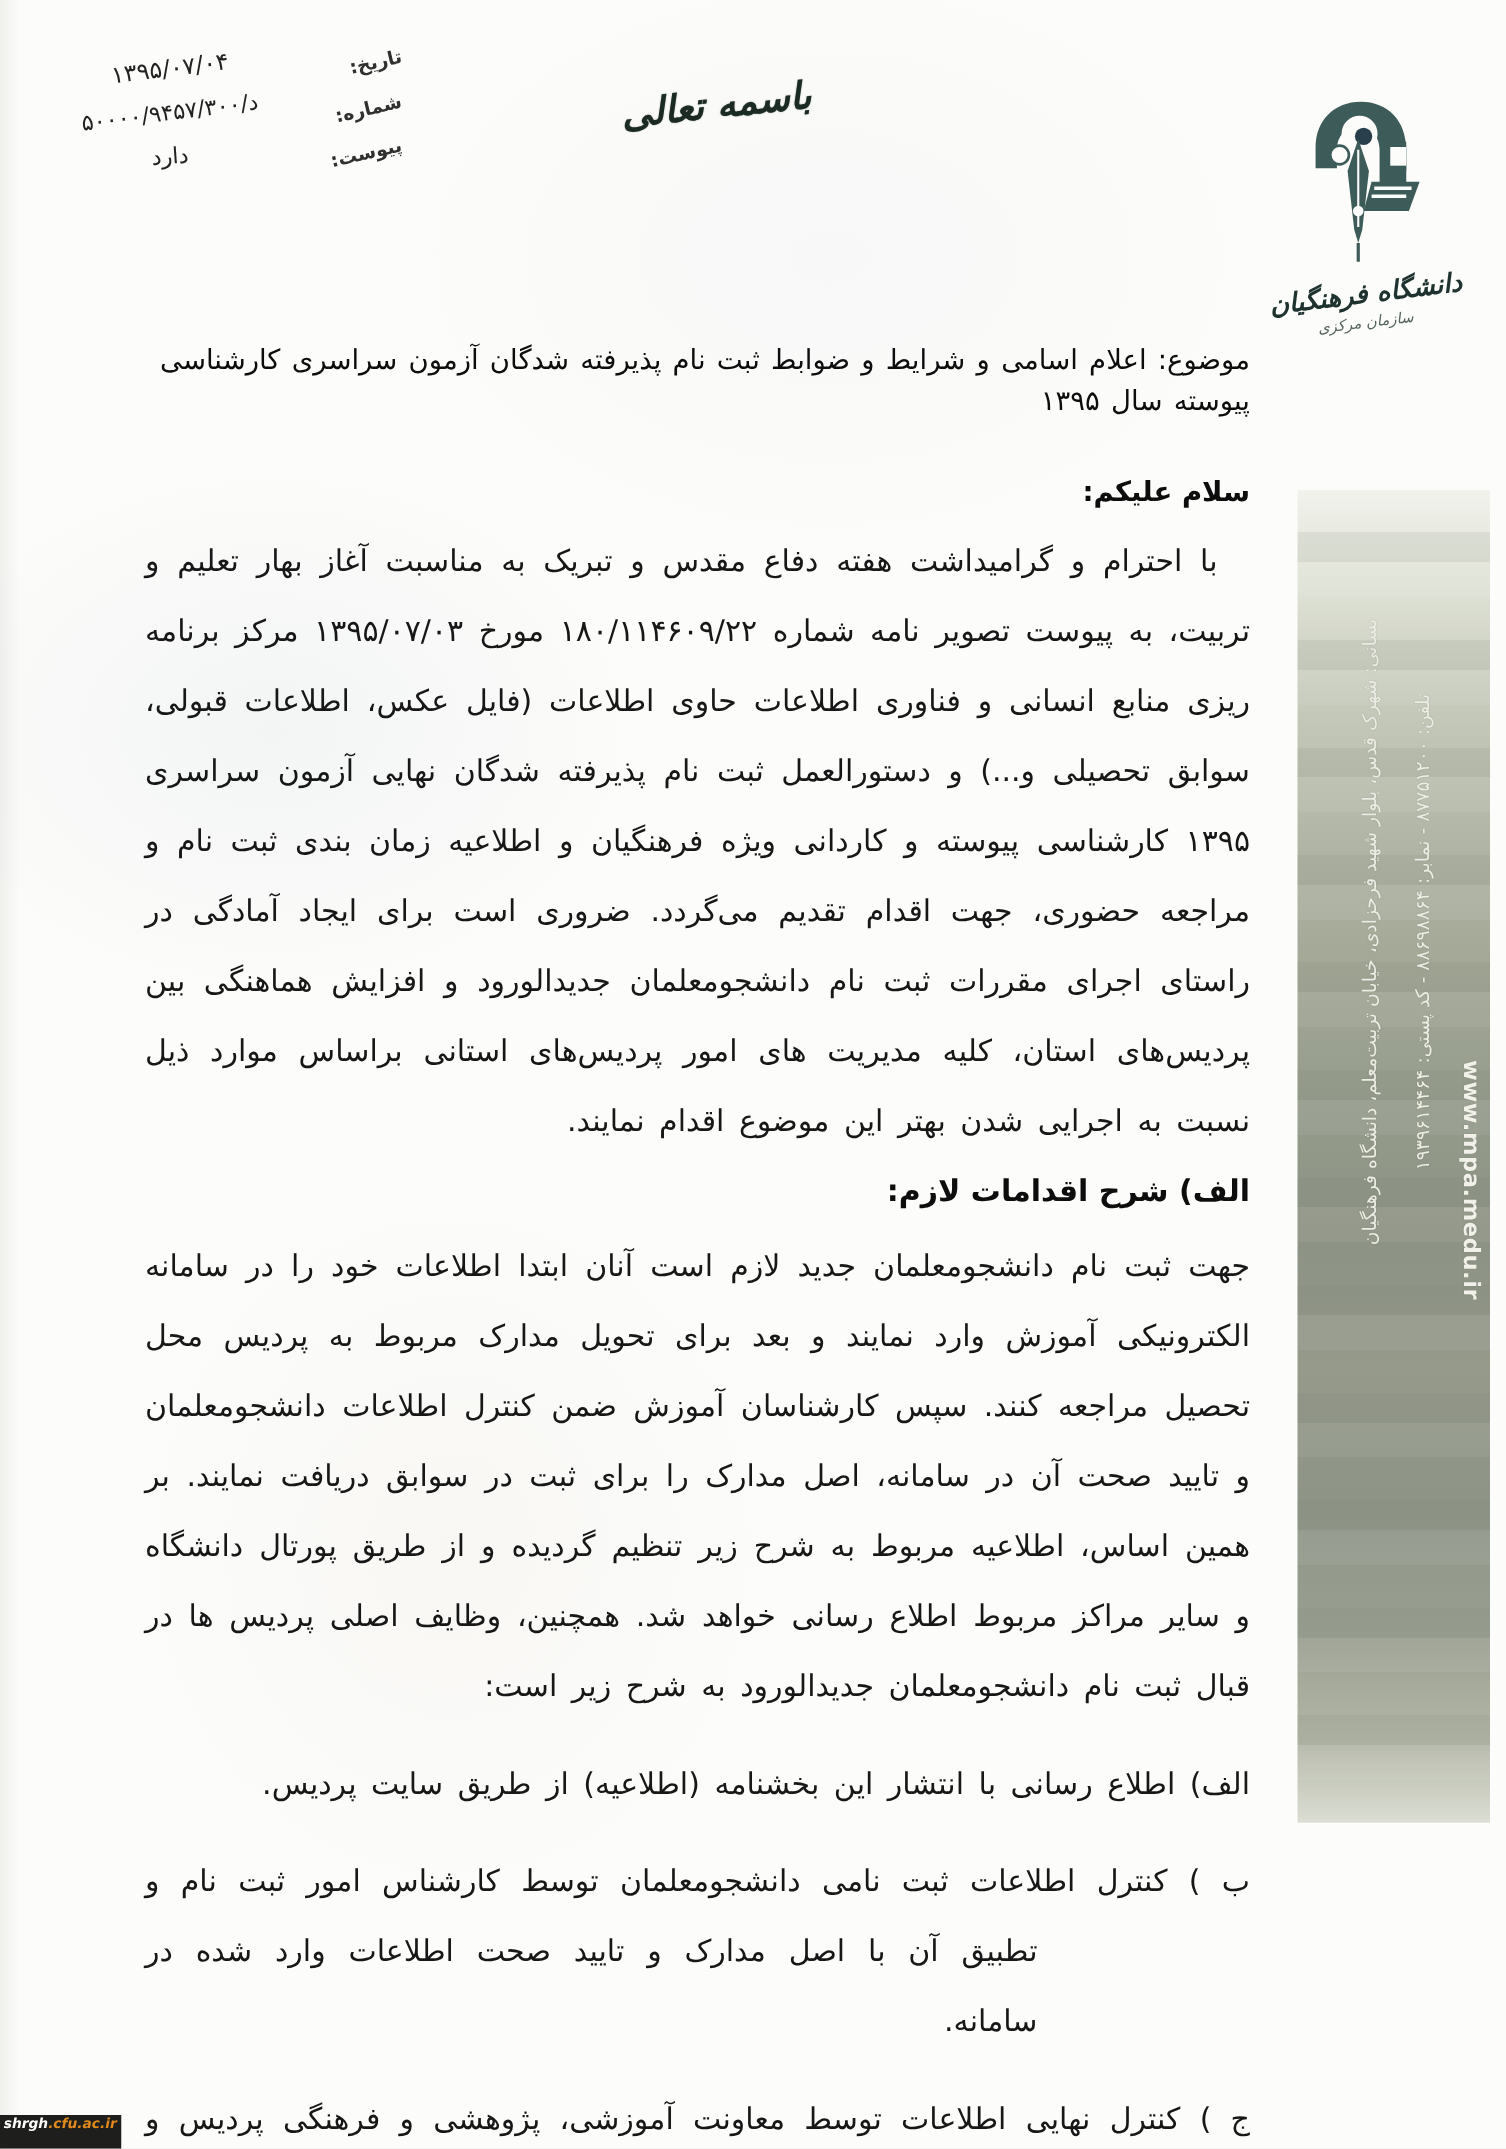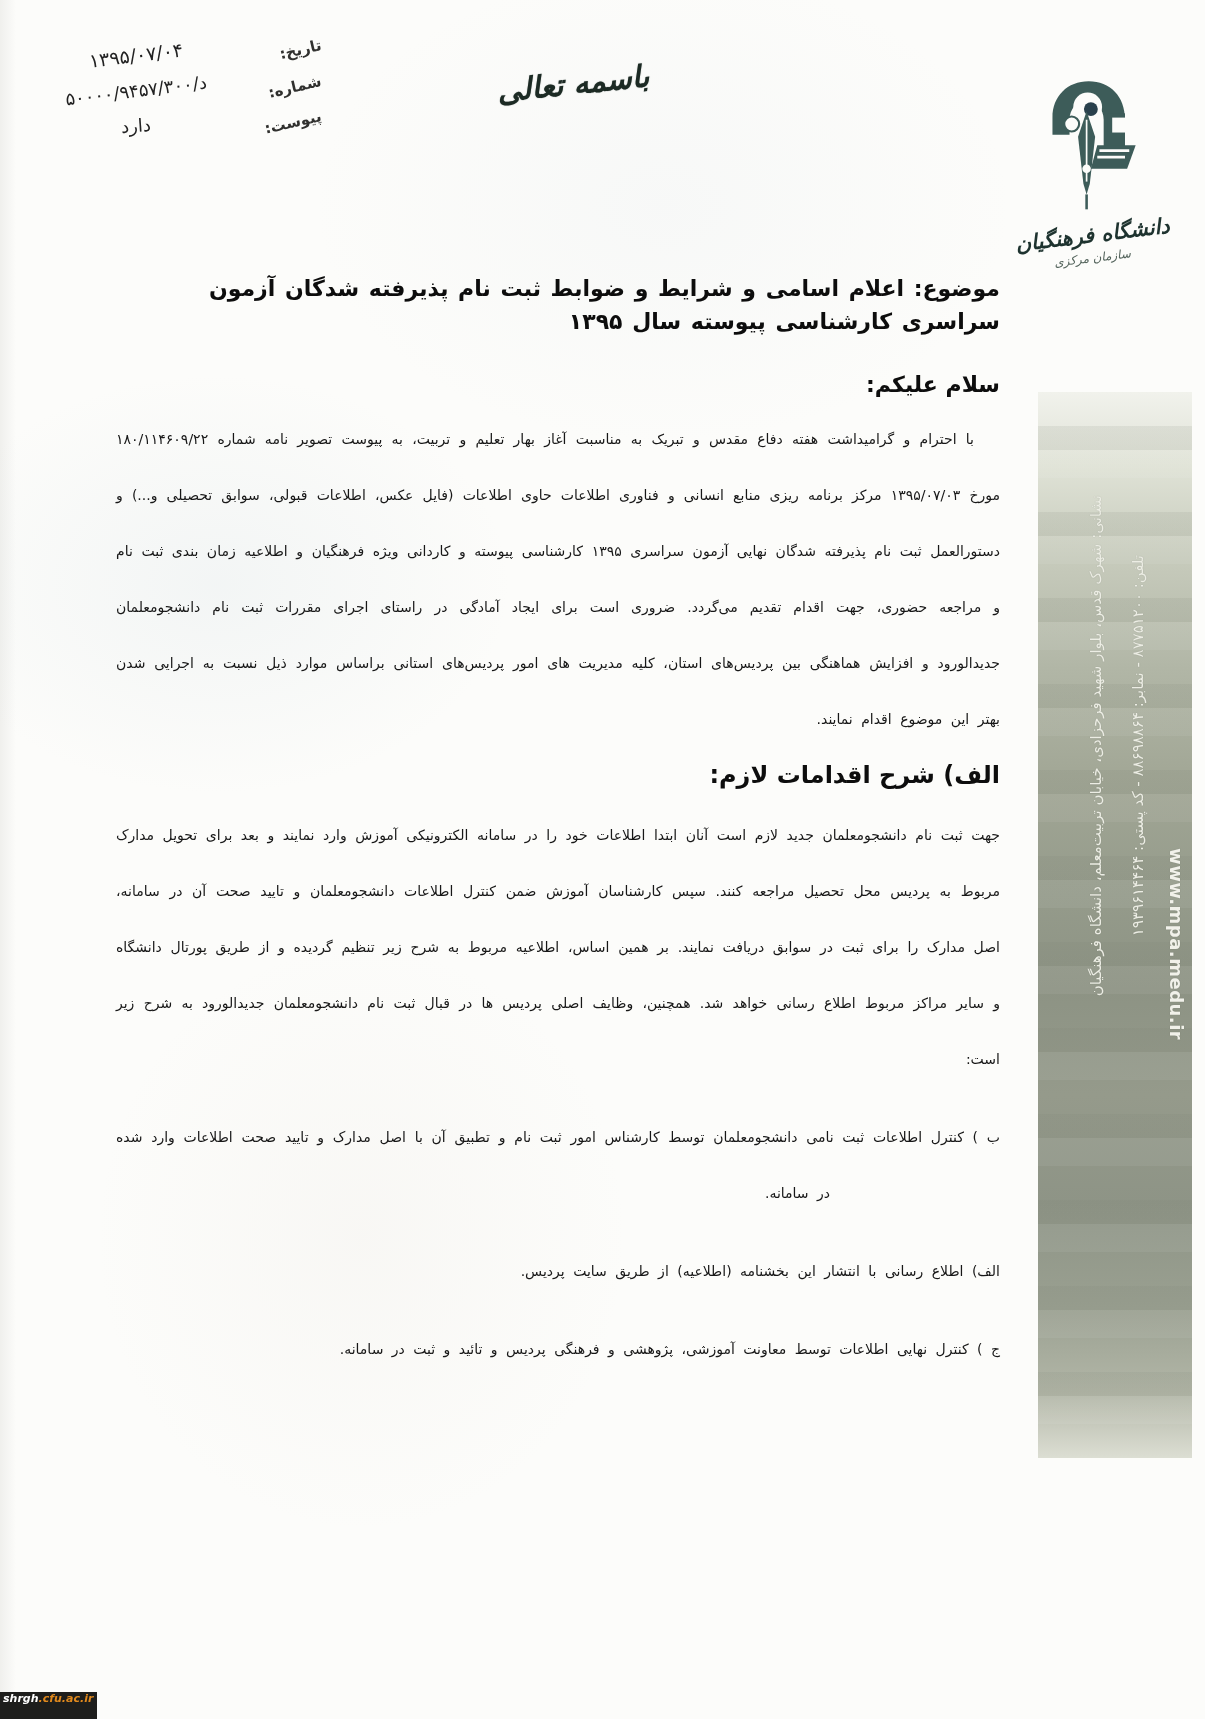--- a/index.html
+++ b/index.html
@@ -59,28 +59,28 @@
     font-size:12px;font-style:italic;color:#54645c;
     transform:rotate(-7deg);margin-top:4px;
   }
 
   
   .letter-body{
     position:absolute;left:116px;top:272px;width:884px;direction:rtl;
     text-align:justify;
   }
   .subject{
-    font-size:22px;font-weight:bold;line-height:1.5;color:#0d0d0d;
-    margin:0 0 34px 0;text-align:right;word-spacing:2px;
+    font-size:22px;font-weight:normal;line-height:1.5;color:#0d0d0d;
+    margin:0 0 44px 0;text-align:right;word-spacing:2px;
   }
   .salutation{
     font-size:22px;font-weight:bold;color:#0d0d0d;margin:5px 0 14px 0;text-align:right;
   }
   .para{
-    font-size:14px;line-height:56px;margin:0 0 6px 0;word-spacing:4px;
+    font-size:24px;line-height:56px;margin:0 0 6px 0;word-spacing:4px;
     text-align:justify;
   }
   .para.indent{text-indent:26px;}
   .section-heading{
     font-size:24px;font-weight:bold;color:#0d0d0d;margin:14px 0 18px 0;text-align:right;
   }
   .para.item{margin-top:22px;margin-bottom:0;}
   .para.hang{padding-right:170px;text-indent:-170px;}
 
   
@@ -167,22 +167,22 @@
     <div class="logo-title">دانشگاه فرهنگیان</div>
     <div class="logo-subtitle">سازمان مرکزی</div>
   </div>
 
   <div class="letter-body">
     <div class="subject">موضوع: اعلام اسامی و شرایط و ضوابط ثبت نام پذیرفته شدگان آزمون سراسری کارشناسی پیوسته سال ۱۳۹۵</div>
     <div class="salutation">سلام علیکم:</div>
     <p class="para indent">با احترام و گرامیداشت هفته دفاع مقدس و تبریک به مناسبت آغاز بهار تعلیم و تربیت، به پیوست تصویر نامه شماره ۱۸۰/۱۱۴۶۰۹/۲۲ مورخ ۱۳۹۵/۰۷/۰۳ مرکز برنامه ریزی منابع انسانی و فناوری اطلاعات حاوی اطلاعات (فایل عکس، اطلاعات قبولی، سوابق تحصیلی و...) و دستورالعمل ثبت نام پذیرفته شدگان نهایی آزمون سراسری ۱۳۹۵ کارشناسی پیوسته و کاردانی ویژه فرهنگیان و اطلاعیه زمان بندی ثبت نام و مراجعه حضوری، جهت اقدام تقدیم می‌گردد. ضروری است برای ایجاد آمادگی در راستای اجرای مقررات ثبت نام دانشجومعلمان جدیدالورود و افزایش هماهنگی بین پردیس‌های استان، کلیه مدیریت های امور پردیس‌های استانی براساس موارد ذیل نسبت به اجرایی شدن بهتر این موضوع اقدام نمایند.</p>
     <div class="section-heading">الف) شرح اقدامات لازم:</div>
     <p class="para">جهت ثبت نام دانشجومعلمان جدید لازم است آنان ابتدا اطلاعات خود را در سامانه الکترونیکی آموزش وارد نمایند و بعد برای تحویل مدارک مربوط به پردیس محل تحصیل مراجعه کنند. سپس کارشناسان آموزش ضمن کنترل اطلاعات دانشجومعلمان و تایید صحت آن در سامانه، اصل مدارک را برای ثبت در سوابق دریافت نمایند. بر همین اساس، اطلاعیه مربوط به شرح زیر تنظیم گردیده و از طریق پورتال دانشگاه و سایر مراکز مربوط اطلاع رسانی خواهد شد. همچنین، وظایف اصلی پردیس ها در قبال ثبت نام دانشجومعلمان جدیدالورود به شرح زیر است:</p>
+    <p class="para item">الف) اطلاع رسانی با انتشار این بخشنامه (اطلاعیه) از طریق سایت پردیس.</p>
     <p class="para item hang">ب ) کنترل اطلاعات ثبت نامی دانشجومعلمان توسط کارشناس امور ثبت نام و تطبیق آن با اصل مدارک و تایید صحت اطلاعات وارد شده در سامانه.</p>
-    <p class="para item">الف) اطلاع رسانی با انتشار این بخشنامه (اطلاعیه) از طریق سایت پردیس.</p>
     <p class="para item hang">ج ) کنترل نهایی اطلاعات توسط معاونت آموزشی، پژوهشی و فرهنگی پردیس و تائید و ثبت در سامانه.</p>
   </div>
 
   <div class="side-strip">
     <div class="vline ccw address">نشانی: شهرک قدس، بلوار شهید فرحزادی، خیابان تربیت‌معلم، دانشگاه فرهنگیان</div>
     <div class="vline ccw contact">تلفن: ۸۷۷۵۱۲۰۰ - نمابر: ۸۸۶۹۸۸۶۴ - کد پستی: ۱۹۳۹۶۱۴۴۶۴</div>
     <div class="vline url">www.mpa.medu.ir</div>
   </div>
 
   <div class="watermark">

